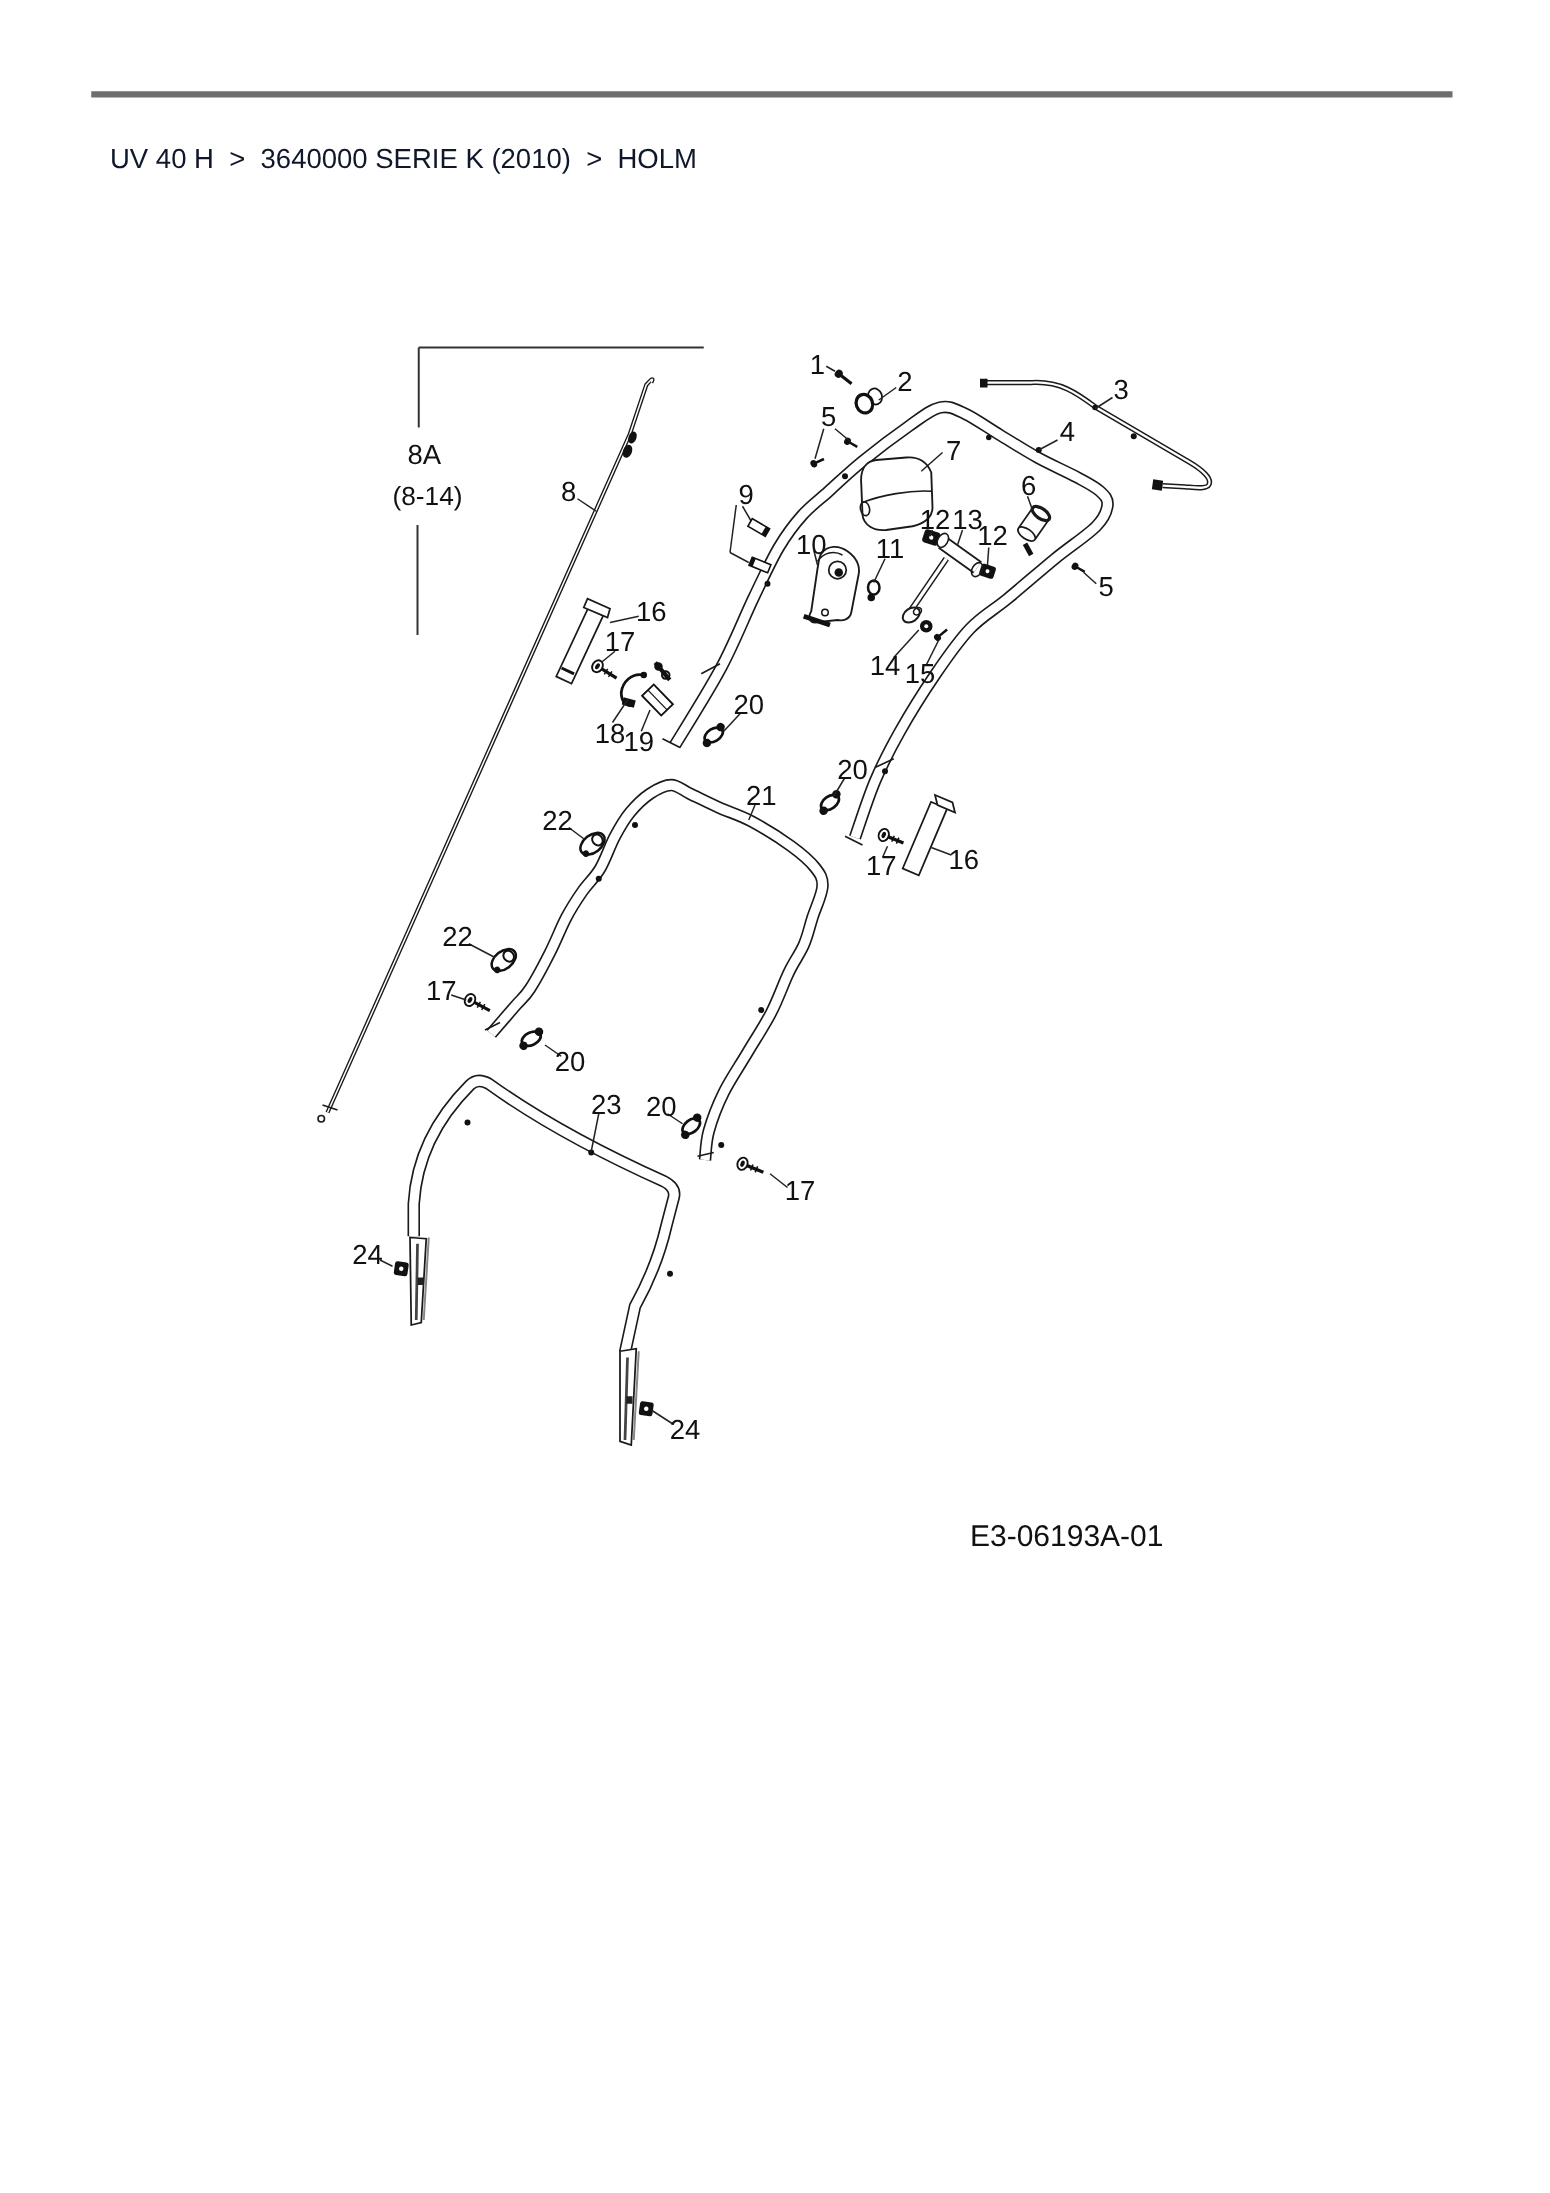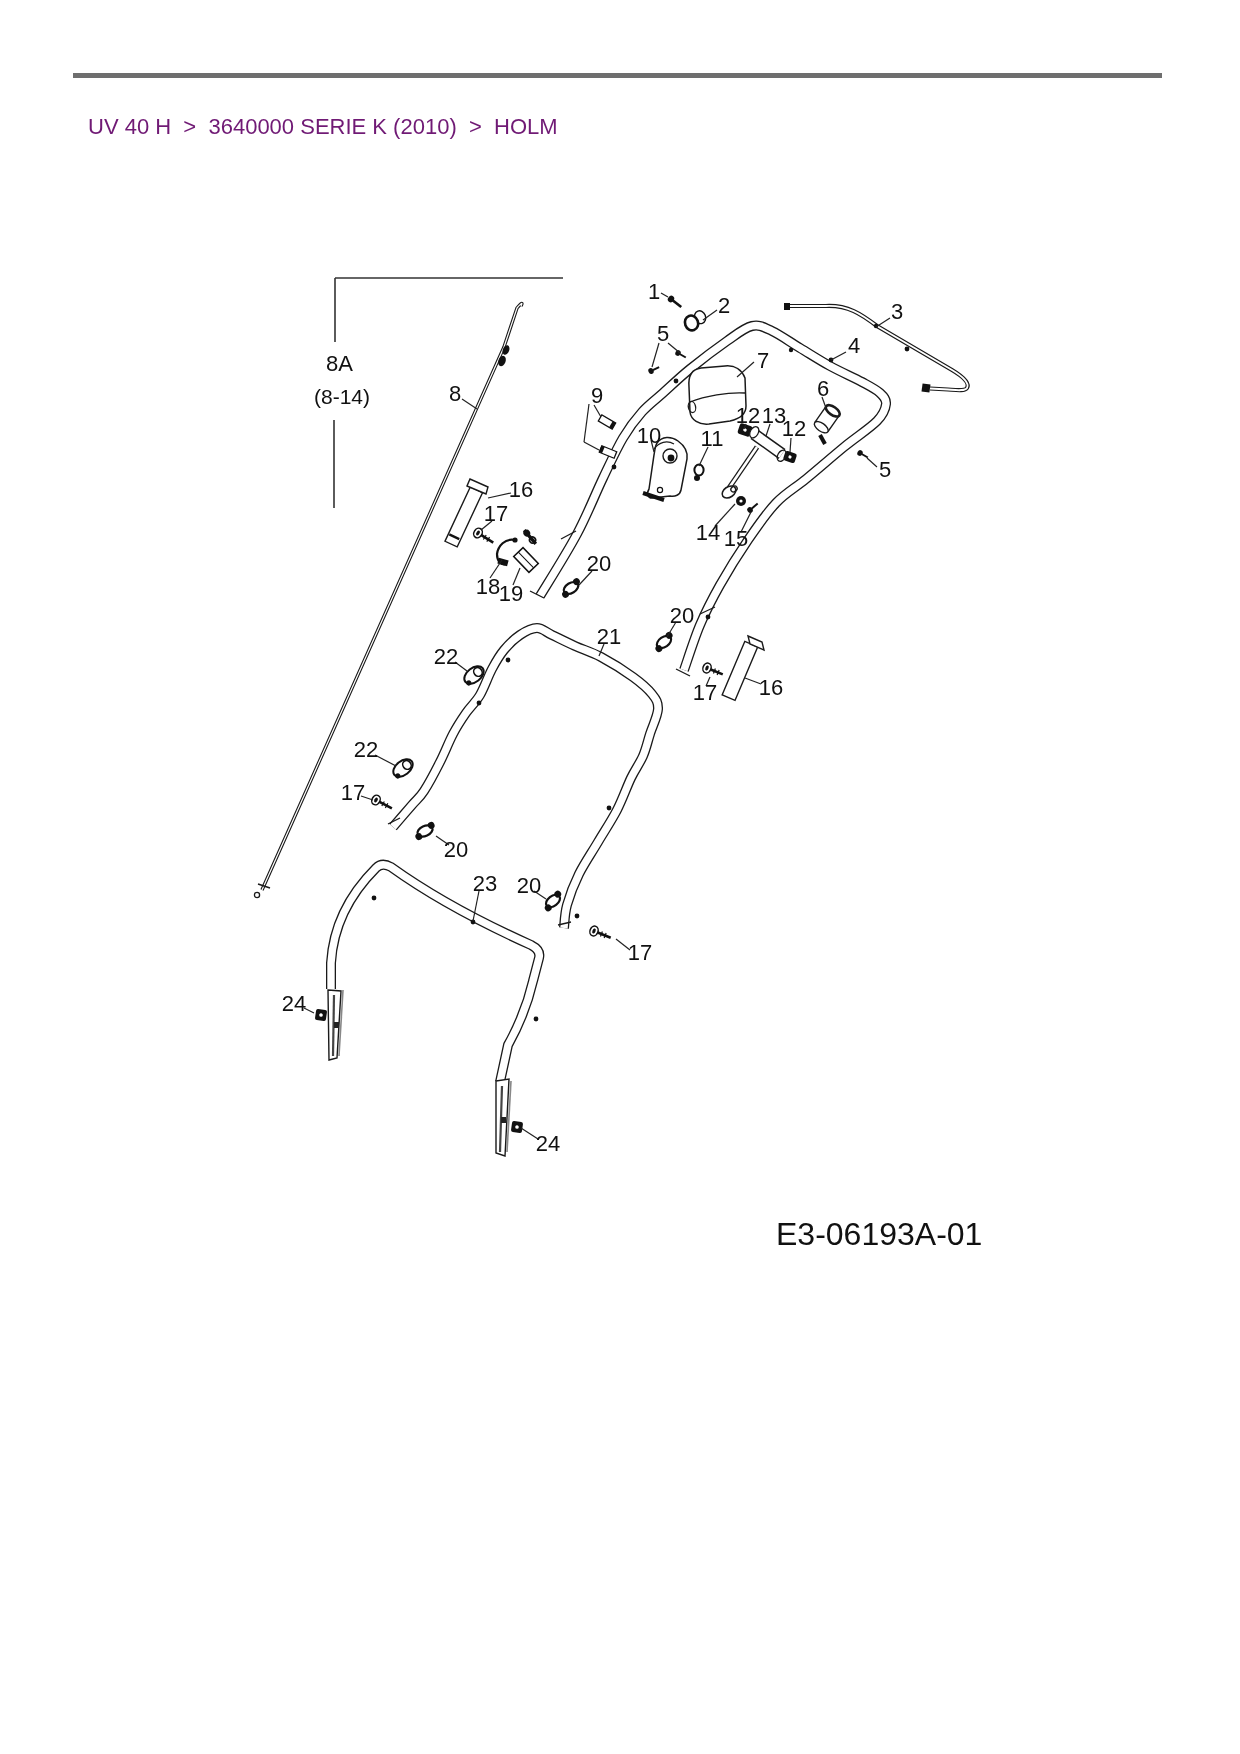--- a/index.html
+++ b/index.html
@@ -1,19 +1,19 @@
 <!DOCTYPE html>
 <html><head>
 <meta charset="utf-8">
 <style>
   html,body{margin:0;padding:0;background:#ffffff;}
   body{width:1240px;height:1754px;position:relative;font-family:"Liberation Sans",sans-serif;}
   #rule{position:absolute;left:73px;top:73px;width:1089px;height:5px;background:#6e6e6e;}
-  #crumb{position:absolute;left:88px;top:114px;font-size:22px;color:#701a75;white-space:pre;}
-  #pnum{position:absolute;left:776px;top:1216px;font-size:32px;color:#111;}
+  #crumb{position:absolute;left:88px;top:114px;font-size:22px;color:#0f172a;white-space:pre;}
+  #pnum{position:absolute;left:776px;top:1216px;font-size:24px;color:#111;}
   svg{position:absolute;left:0;top:0;}
   text{font-family:"Liberation Sans",sans-serif;fill:#111;}
   .lbl{font-size:22px;}
 </style>
 </head>
 <body>
 <div id="rule"></div>
 <div id="crumb">UV 40 H  &gt;  3640000 SERIE K (2010)  &gt;  HOLM</div>
 <div id="pnum">E3-06193A-01</div>
 <svg width="1240" height="1754" viewBox="0 0 1240 1754">

